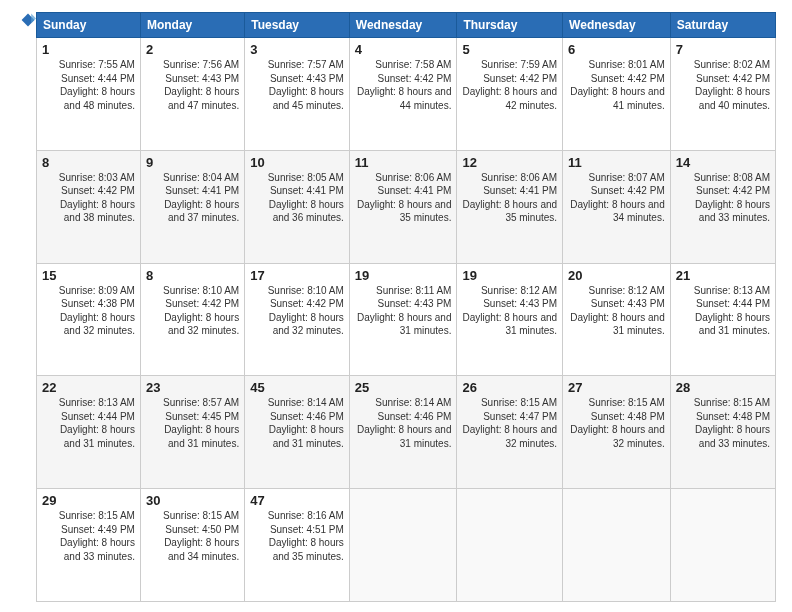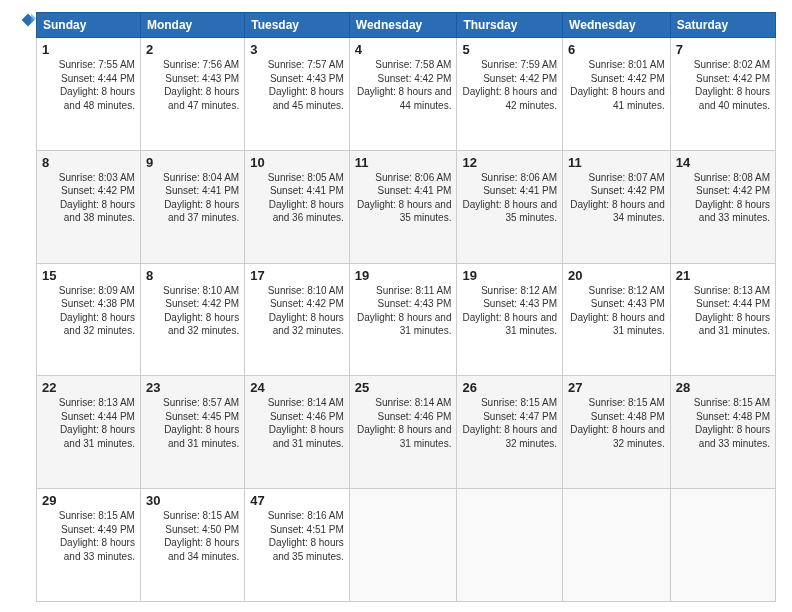--- a/index.html
+++ b/index.html
@@ -299,21 +299,21 @@
 and 31 minutes.</div>
           </td>
           <td>
             <span class="day-number">23</span>
             <div class="day-detail">Sunrise: 8:57 AM
 Sunset: 4:45 PM
 Daylight: 8 hours
 and 31 minutes.</div>
           </td>
           <td>
-            <span class="day-number">24</span>
+            <span class="day-number">45</span>
             <div class="day-detail">Sunrise: 8:14 AM
 Sunset: 4:46 PM
 Daylight: 8 hours
 and 31 minutes.</div>
           </td>
           <td>
             <span class="day-number">25</span>
             <div class="day-detail">Sunrise: 8:14 AM
 Sunset: 4:46 PM
 Daylight: 8 hours

